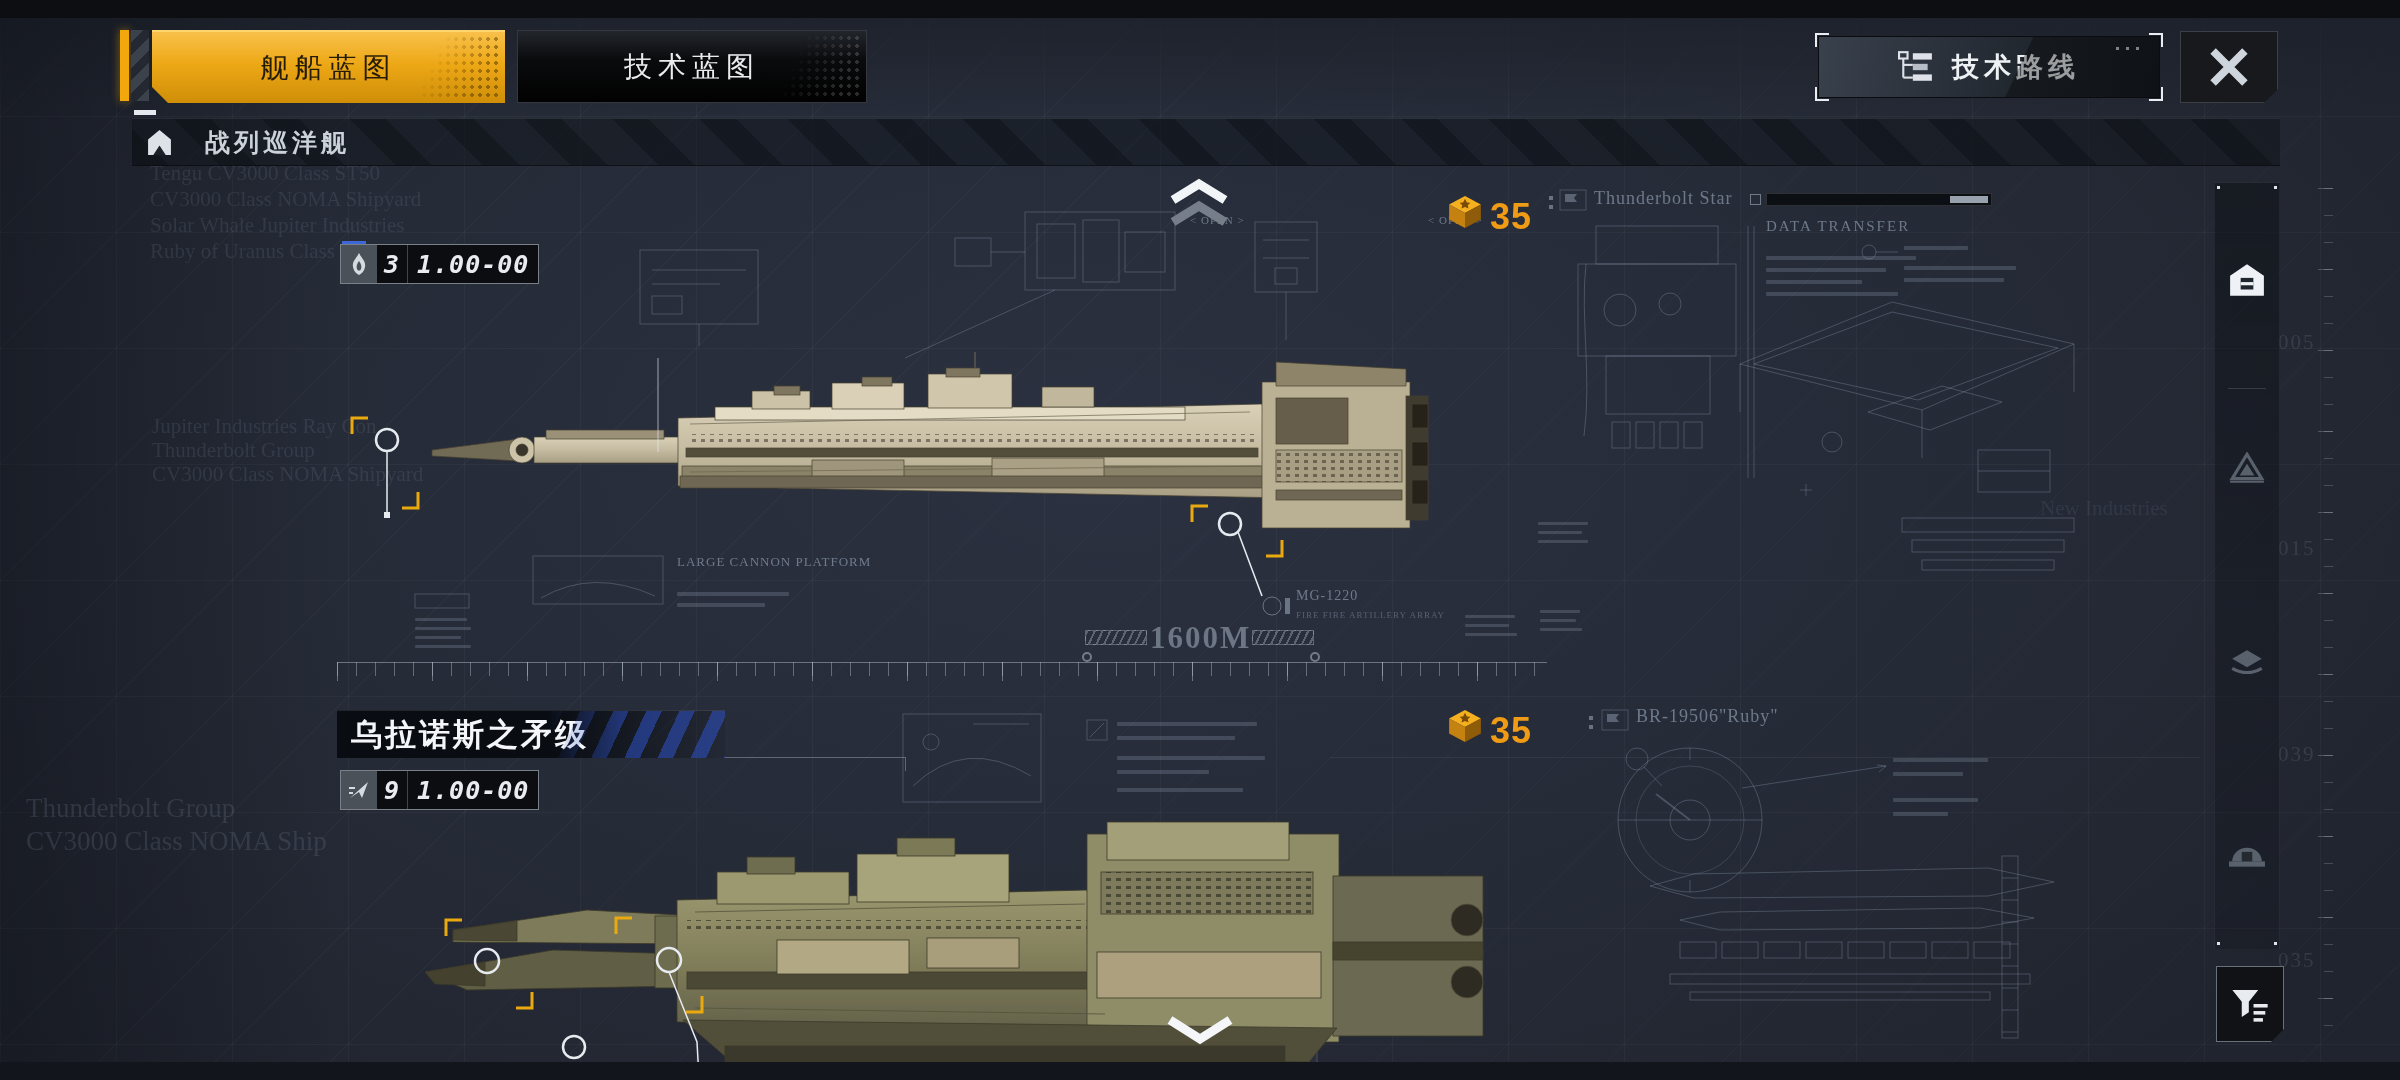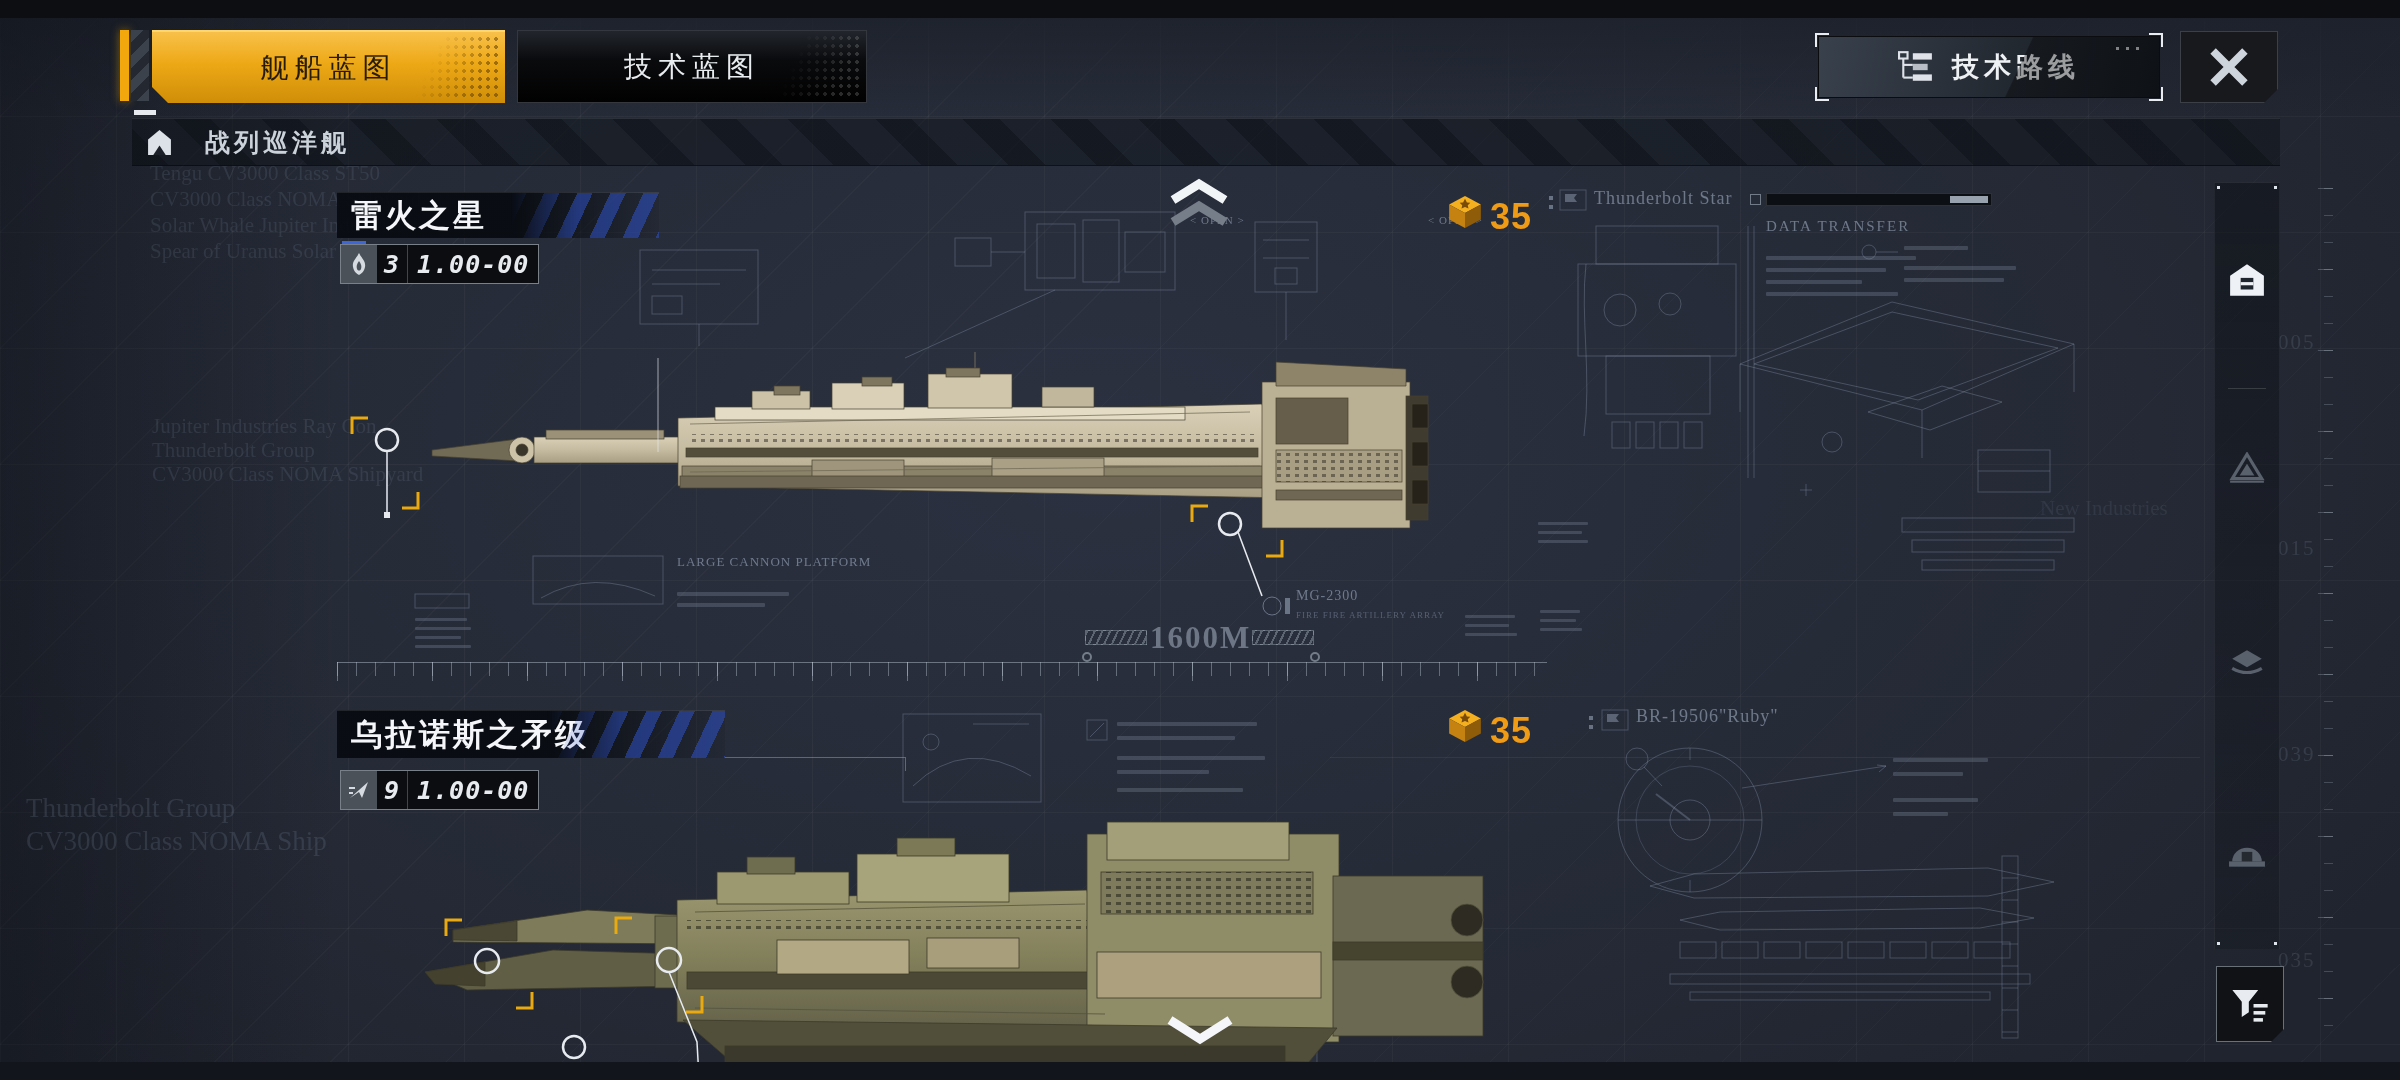--- a/index.html
+++ b/index.html
@@ -114,21 +114,21 @@
 
 <div id="stage">
 
   <div class="abs topzone"></div>
   <div class="abs leftshade"></div>
 
   <div class="abs wm" style="left:150px;top:160px;font-size:21px;line-height:26px;">
     <div>Tengu CV3000 Class ST50</div>
     <div>CV3000 Class NOMA Shipyard</div>
     <div>Solar Whale Jupiter Industries</div>
-    <div>Spear of Uranus Solar</div>
+    <div>Ruby of Uranus Class</div>
   </div>
   <div class="abs wm" style="left:152px;top:414px;font-size:21px;line-height:24px;">
     <div>Jupiter Industries Ray Con</div>
     <div>Thunderbolt Group</div>
     <div>CV3000 Class NOMA Shipyard</div>
   </div>
   <div class="abs wm" style="left:26px;top:792px;font-size:27px;line-height:33px;color:rgba(145,160,182,0.18);">
     <div>Thunderbolt Group</div>
     <div>CV3000 Class NOMA Ship</div>
   </div>
@@ -393,21 +393,21 @@
       <line x1="658" y1="358" x2="658" y2="452" stroke-width="1.2" stroke="rgba(225,233,242,0.55)"></line>
     </g>
   </svg>
 
   <div class="abs bp" style="left:1190px;top:214px;font-size:11px;letter-spacing:1px;">&lt; OPEN &gt;</div>
   <div class="abs bp" style="left:1428px;top:214px;font-size:11px;letter-spacing:1px;">&lt; OPEN &gt;</div>
   <div class="abs bp" style="left:1594px;top:188px;font-size:18px;letter-spacing:1px;">Thunderbolt Star</div>
   <div class="abs bp" style="left:1766px;top:218px;font-size:15px;letter-spacing:2px;">DATA TRANSFER</div>
   <div class="abs bp" style="left:677px;top:554px;font-size:13px;letter-spacing:1px;">LARGE CANNON PLATFORM</div>
   <div class="abs bp" style="left:1150px;top:620px;font-size:31px;font-weight:bold;letter-spacing:2px;color:rgba(175,190,205,0.5);">1600M</div>
-  <div class="abs bp" style="left:1296px;top:588px;font-size:14px;letter-spacing:1px;">MG-2300</div>
+  <div class="abs bp" style="left:1296px;top:588px;font-size:14px;letter-spacing:1px;">MG-1220</div>
   <div class="abs bp bp-dim" style="left:1296px;top:610px;font-size:9px;letter-spacing:1px;">FIRE FIRE ARTILLERY ARRAY</div>
   <div class="abs bp" style="left:1636px;top:706px;font-size:18px;letter-spacing:1px;">BR-19506"Ruby"</div>
 
   <div class="hbar" style="left:1085px;top:630px;width:62px;"></div>
   <div class="hbar" style="left:1252px;top:630px;width:62px;"></div>
   <div class="ring" style="left:1082px;top:652px;"></div>
   <div class="ring" style="left:1310px;top:652px;"></div>
   <div class="abs hruler"></div>
   <div class="abs hruler2"></div>
   <div class="abs vruler"></div>
@@ -453,24 +453,20 @@
   <div class="abs progbar"></div>
   <div class="abs progseg"></div>
   <div class="coldots" style="left:1549px;top:196px;"></div>
   <div class="coldots" style="left:1549px;top:205px;"></div>
   <div class="coldots" style="left:1589px;top:716px;"></div>
   <div class="coldots" style="left:1589px;top:725px;"></div>
   <div class="thinline" style="left:1330px;top:757px;width:870px;height:1px;"></div>
   <div class="thinline" style="left:725px;top:757px;width:180px;height:1px;background:rgba(255,255,255,0.28);"></div>
   <div class="thinline" style="left:905px;top:757px;width:1px;height:14px;background:rgba(255,255,255,0.28);"></div>
 
-  <div class="abs plate" style="left:337px;top:192px;width:322px;height:46px;">
-    <span>雷火之星</span>
-    <span class="stripes"></span>
-  </div>
   <div class="abs bluechip"></div>
   <div class="abs badge" style="left:340px;top:244px;">
     <span class="bicon">
       <svg width="20" height="24" viewBox="0 0 20 24">
           <path d="M10,1 C13,7 17,9 16,15 C15,20 12,22 10,23 C8,22 5,20 4,15 C3,9 7,7 10,1 Z" fill="#d6dbe1"></path>
           <path d="M10,9 C12,12 13,14 12,17 C11,19 9,19 8,17 C7,14 8,12 10,9" fill="#4a5159"></path>
         </svg>
     </span>
     <span class="btier lcd">3</span>
     <span class="bver lcd">1.00-00</span>

